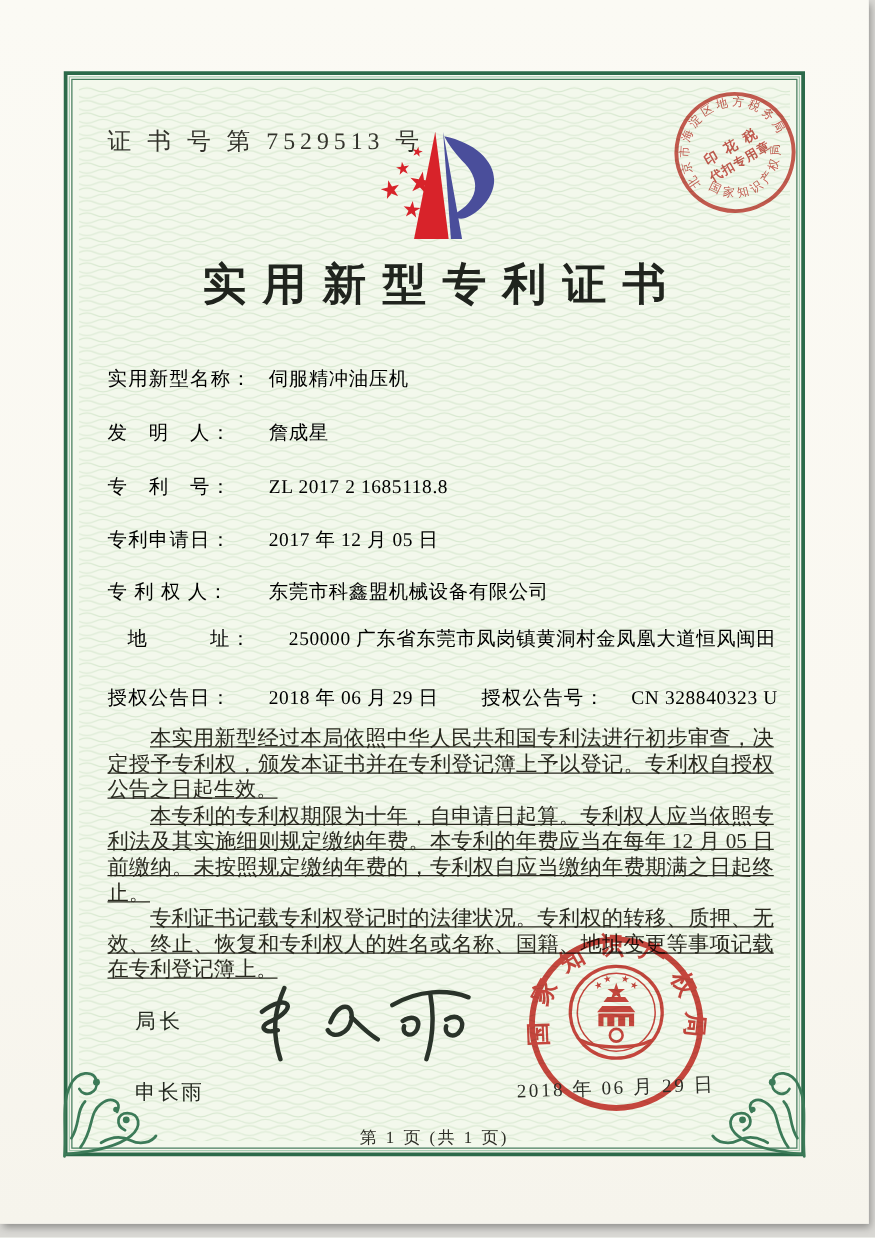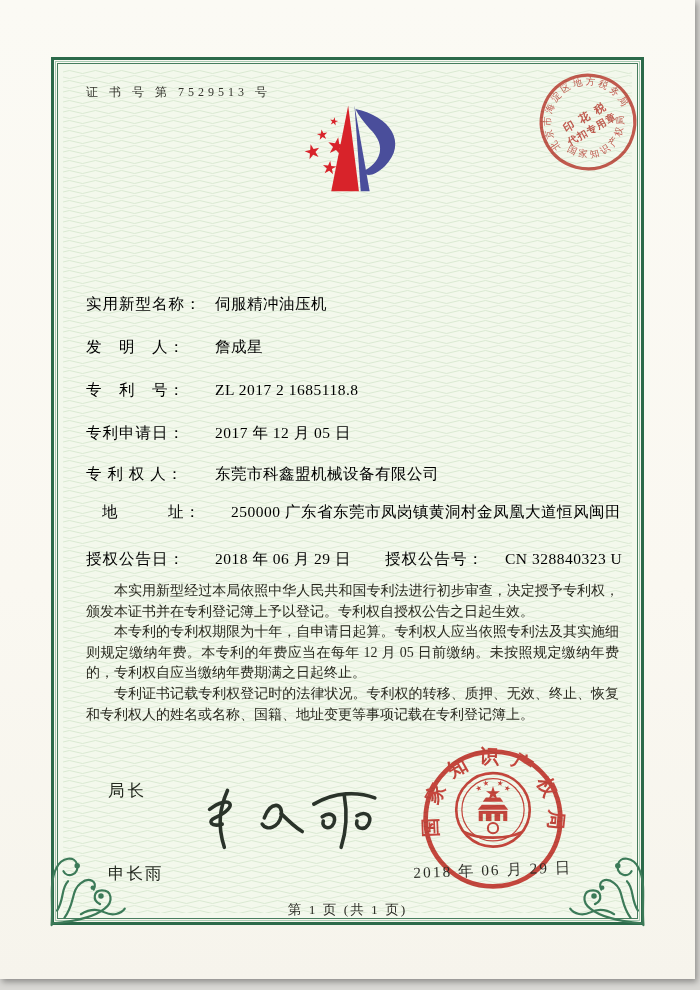--- a/index.html
+++ b/index.html
@@ -24,21 +24,21 @@
   }
   #frame .inner2 {
     position:absolute; inset:3px; border:1px solid #46male;
     border:1px solid #467d5e;
     background:#f3f8ec;
   }
   #guilloche { position:absolute; inset:5px; width:calc(100% - 10px); height:calc(100% - 10px); }
 
   .txt { position:absolute; color:#2a2a23; }
 
-  #cert-no { left:86px; top:84px; font-size:12px; letter-spacing:4px; color:#33332c; }
+  #cert-no { left:86px; top:100px; font-size:19px; letter-spacing:4px; color:#33332c; }
 
   #logo { position:absolute; left:283px; top:100px; }
 
   #title {
     left:0; right:0; top:204px; text-align:center;
     font-size:35px; font-weight:600; letter-spacing:13px; text-indent:13px;
     color:#20241e;
   }
 
   .row { position:absolute; left:86px; right:58px; display:flex; font-size:15.5px; line-height:1.45; }
@@ -48,24 +48,24 @@
   #row-inv   { top:336px; }
   #row-pno   { top:379px; }
   #row-fdate { top:422px; }
   #row-owner { top:463px; }
   #row-addr  { top:501px;justify-content:center; }
   #row-grant { top:548px; }
   #row-grant .col2 { position:absolute; left:299px; display:flex; }
   #row-grant .col2 .lbl { width:120px; }
 
   #paras { position:absolute; left:86px; top:581px; width:533px;
-    font-size:14px; line-height:20.6px; text-align:justify; color:#29291f; }
+    font-size:17px; line-height:20.6px; text-align:justify; color:#29291f;text-decoration:underline; }
   #paras p { text-indent:2em; }
 
-  #sig-title { left:108px; top:780px; font-size:16.5px; letter-spacing:3px; color:#23281f; }
+  #sig-title { left:108px; top:806px; font-size:16.5px; letter-spacing:3px; color:#23281f; }
   #sig-name  { left:108px; top:863px; font-size:16.5px; letter-spacing:2px; color:#23281f; }
   #signature-svg { position:absolute; left:198px; top:780px; }
 
   .stamp { position:absolute; mix-blend-mode:multiply; }
   #big-seal { left:396px; top:722px; opacity:.93; }
   #tax-stamp { left:536px; top:70px; opacity:.88; }
 
   #footer { left:0; right:0; top:901px; text-align:center; font-size:13.5px; letter-spacing:2px; color:#2f2f28; }
 
   .ornament { position:absolute; }
@@ -134,20 +134,21 @@
       <use href="#star" transform="translate(33,56) scale(0.88) rotate(-14)"></use>
       <use href="#star" transform="translate(52,74) scale(0.8) rotate(6)"></use>
     </g>
     <polygon points="73,4 85,100 54,100" fill="#d8232a"></polygon>
     <g fill="#4a4e9b">
       <polygon points="80,4 97,100 87,100"></polygon>
       <path d="M81 8 C120 16 140 46 114 72 C103 82 94 85 89 78 C108 69 118 50 97 30 C91 23 85 16 81 8 Z"></path>
     </g>
   </svg>
 
+  <div id="title" class="txt">实用新型专利证书</div>
 
   <div class="row" id="row-name">
     <span class="lbl">实用新型名称：</span>
     <span class="val">伺服精冲油压机</span>
   </div>
   <div class="row" id="row-inv">
     <span class="lbl">发　明　人：</span>
     <span class="val">詹成星</span>
   </div>
   <div class="row" id="row-pno">

